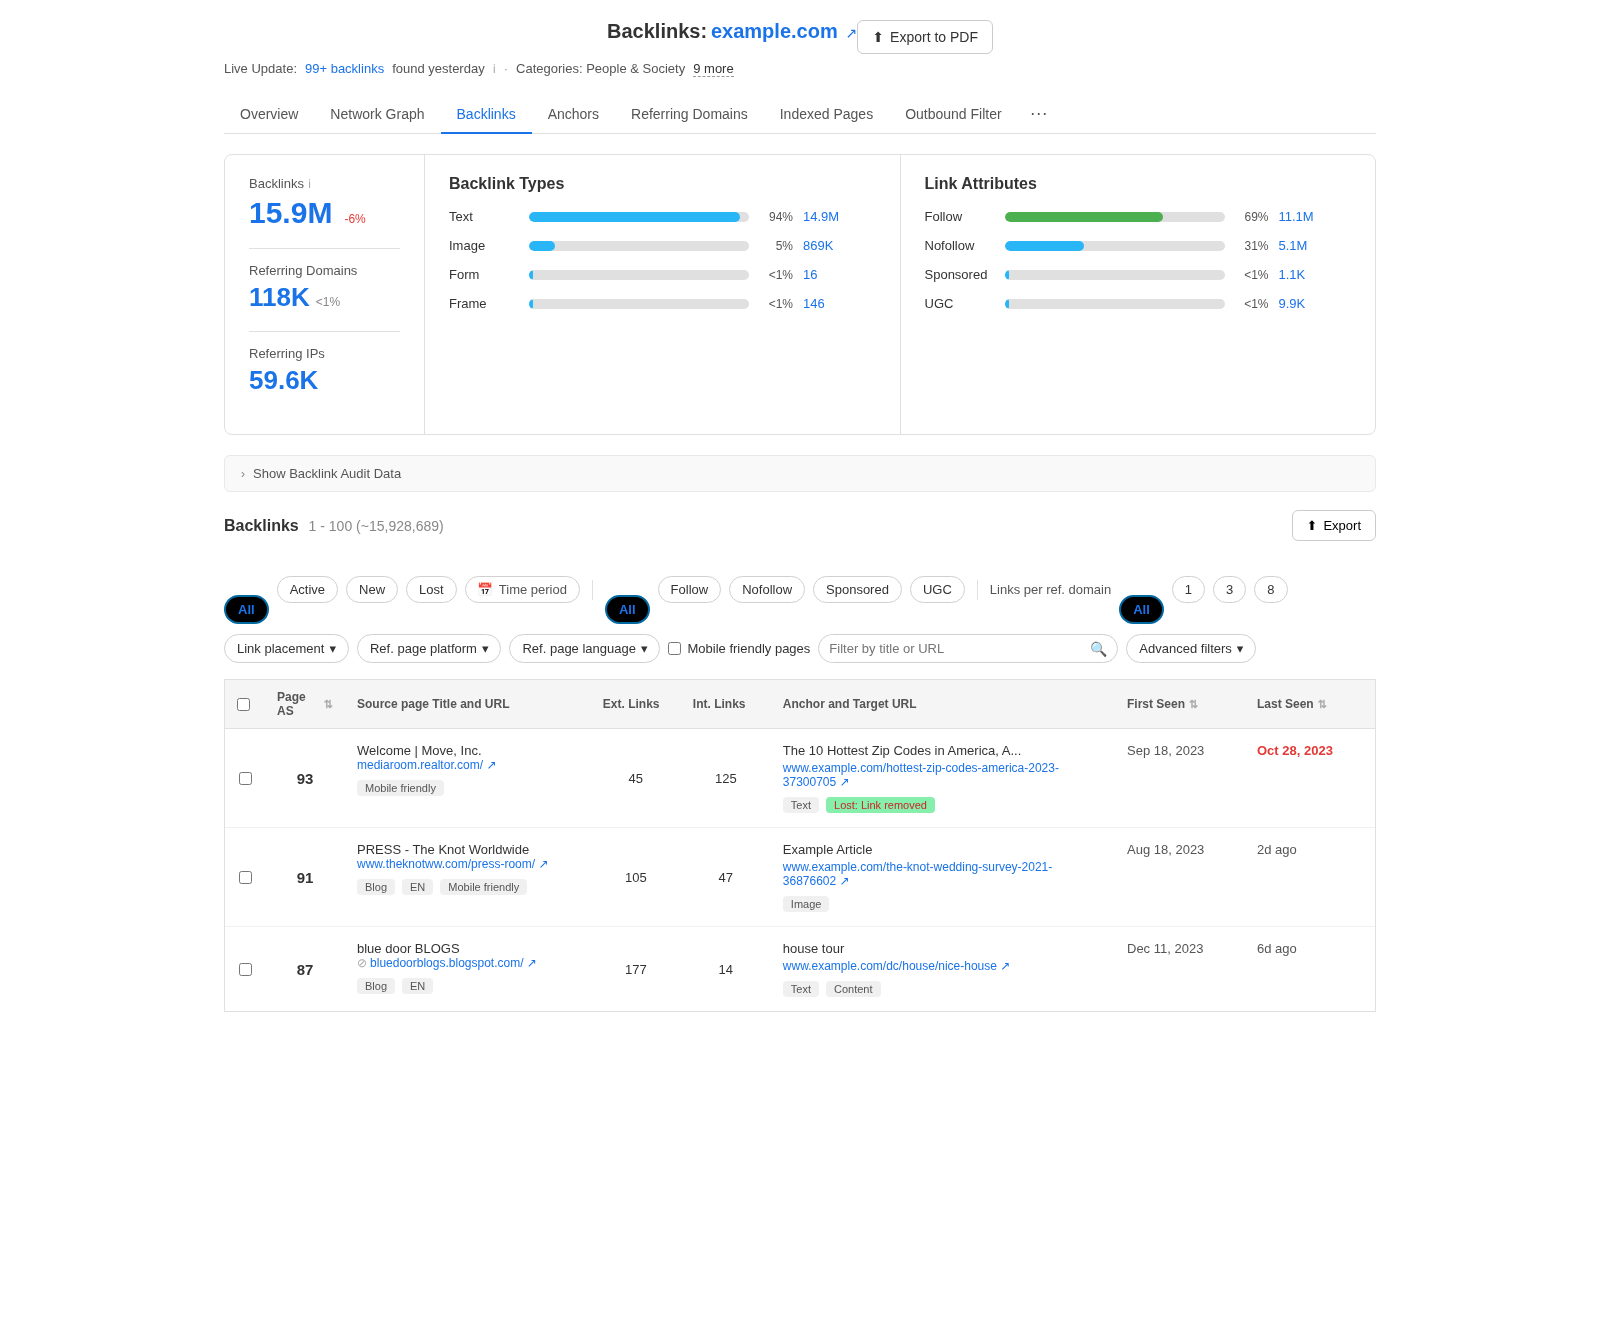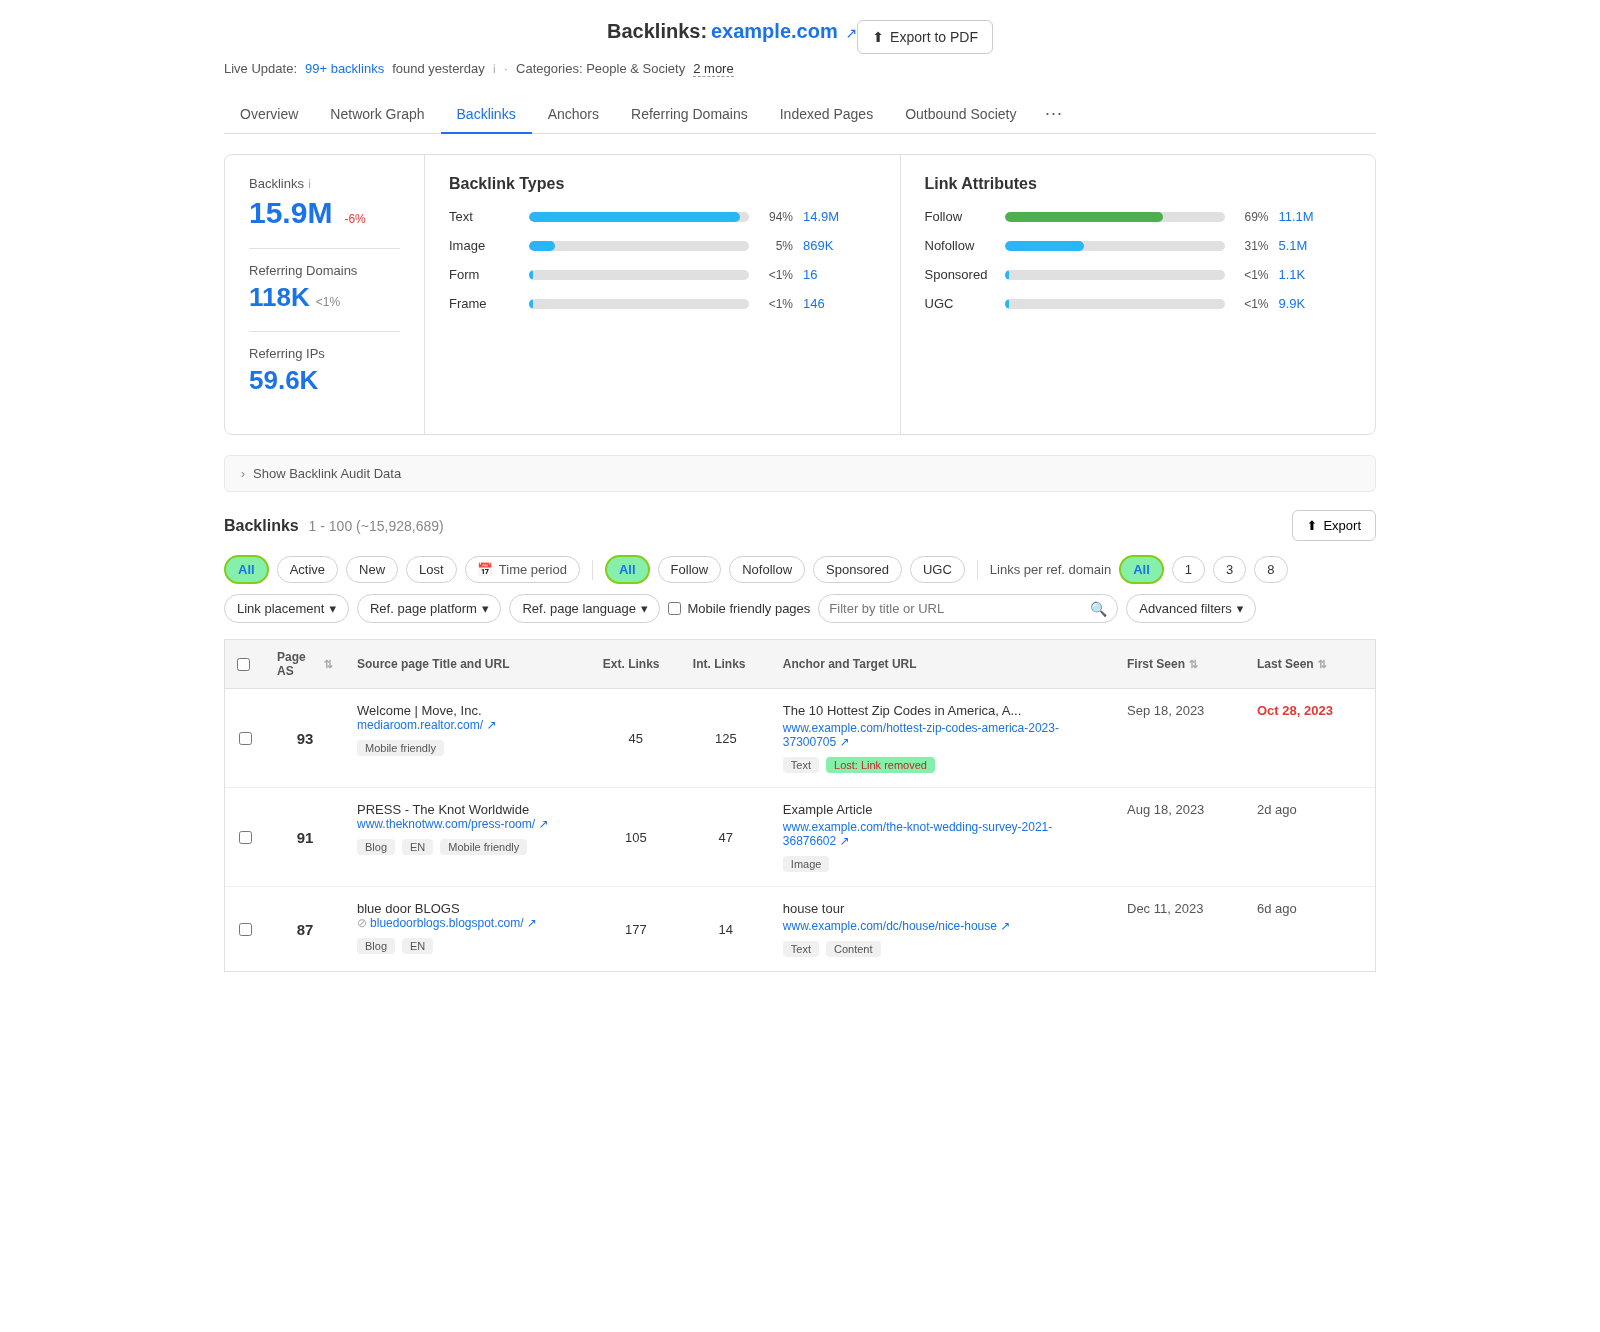--- a/index.html
+++ b/index.html
@@ -54,21 +54,21 @@
 
     
     .backlinks-header { display: flex; justify-content: space-between; align-items: center; margin-bottom: 14px; }
     .backlinks-title { font-size: 16px; font-weight: 700; }
     .backlinks-count { font-size: 14px; color: #888; font-weight: 400; margin-left: 6px; }
     .export-small-btn { display: flex; align-items: center; gap: 6px; border: 1px solid #ccc; border-radius: 6px; padding: 7px 14px; background: #fff; cursor: pointer; font-size: 13px; }
 
     
     .filter-row { display: flex; align-items: center; gap: 8px; margin-bottom: 10px; flex-wrap: wrap; }
     .filter-btn { padding: 5px 12px; border-radius: 20px; border: 1px solid #d0d0d0; background: #fff; cursor: pointer; font-size: 13px; color: #333; }
-    .filter-btn.active { background: #86efac; border: 2px solid #84cc16; color: #1a73e8; font-weight: 600; }
+    .filter-btn.active { background: #000000; border: 2px solid #0369a1; color: #1a73e8; font-weight: 600; margin-top: 40px; }
     .time-period-btn { display: flex; align-items: center; gap: 5px; padding: 5px 12px; border-radius: 20px; border: 1px solid #d0d0d0; background: #fff; cursor: pointer; font-size: 13px; color: #555; }
     .divider-v { width: 1px; height: 20px; background: #e0e0e0; margin: 0 4px; }
 
     .filter-row2 { display: flex; align-items: center; gap: 8px; margin-bottom: 16px; flex-wrap: wrap; }
     .dropdown-btn { display: flex; align-items: center; gap: 5px; padding: 6px 12px; border-radius: 20px; border: 1px solid #d0d0d0; background: #fff; cursor: pointer; font-size: 13px; color: #333; }
     .checkbox-label { display: flex; align-items: center; gap: 6px; font-size: 13px; color: #333; cursor: pointer; }
     .search-box { display: flex; align-items: center; border: 1px solid #d0d0d0; border-radius: 20px; overflow: hidden; background: #fff; padding: 0 10px; gap: 6px; flex: 1; max-width: 300px; }
     .search-box input { border: none; outline: none; font-size: 13px; padding: 6px 0; flex: 1; color: #333; width: 100%; }
     .search-icon { color: #888; font-size: 14px; }
     .advanced-btn { display: flex; align-items: center; gap: 5px; padding: 6px 12px; border-radius: 20px; border: 1px solid #d0d0d0; background: #fff; cursor: pointer; font-size: 13px; color: #333; white-space: nowrap; }
@@ -109,31 +109,31 @@
     </button>
   </div>
 
   <div class="subheader">
     <span>Live Update:</span>
     <a href="#" class="blue-link">99+ backlinks</a>
     <span>found yesterday</span>
     <span style="color:#aaa;font-size:12px;">ℹ</span>
     <span class="dot">·</span>
     <span>Categories: People &amp; Society</span>
-    <span class="more-link">2 more</span>
+    <span class="more-link">9 more</span>
   </div>
 
   <nav class="nav-tabs">
     <a href="#" class="nav-tab">Overview</a>
     <a href="#" class="nav-tab">Network Graph</a>
     <a href="#" class="nav-tab active">Backlinks</a>
     <a href="#" class="nav-tab">Anchors</a>
     <a href="#" class="nav-tab">Referring Domains</a>
     <a href="#" class="nav-tab">Indexed Pages</a>
-    <a href="#" class="nav-tab">Outbound Society</a>
+    <a href="#" class="nav-tab">Outbound Filter</a>
     <a href="#" class="nav-tab more">···</a>
   </nav>
 
   <div class="stats-charts">
 
     <div class="stats-panel">
       <div class="stat-item">
         <div class="stat-label">
           <span>Backlinks</span>
           <span style="color:#aaa;font-size:12px;">ℹ</span>

